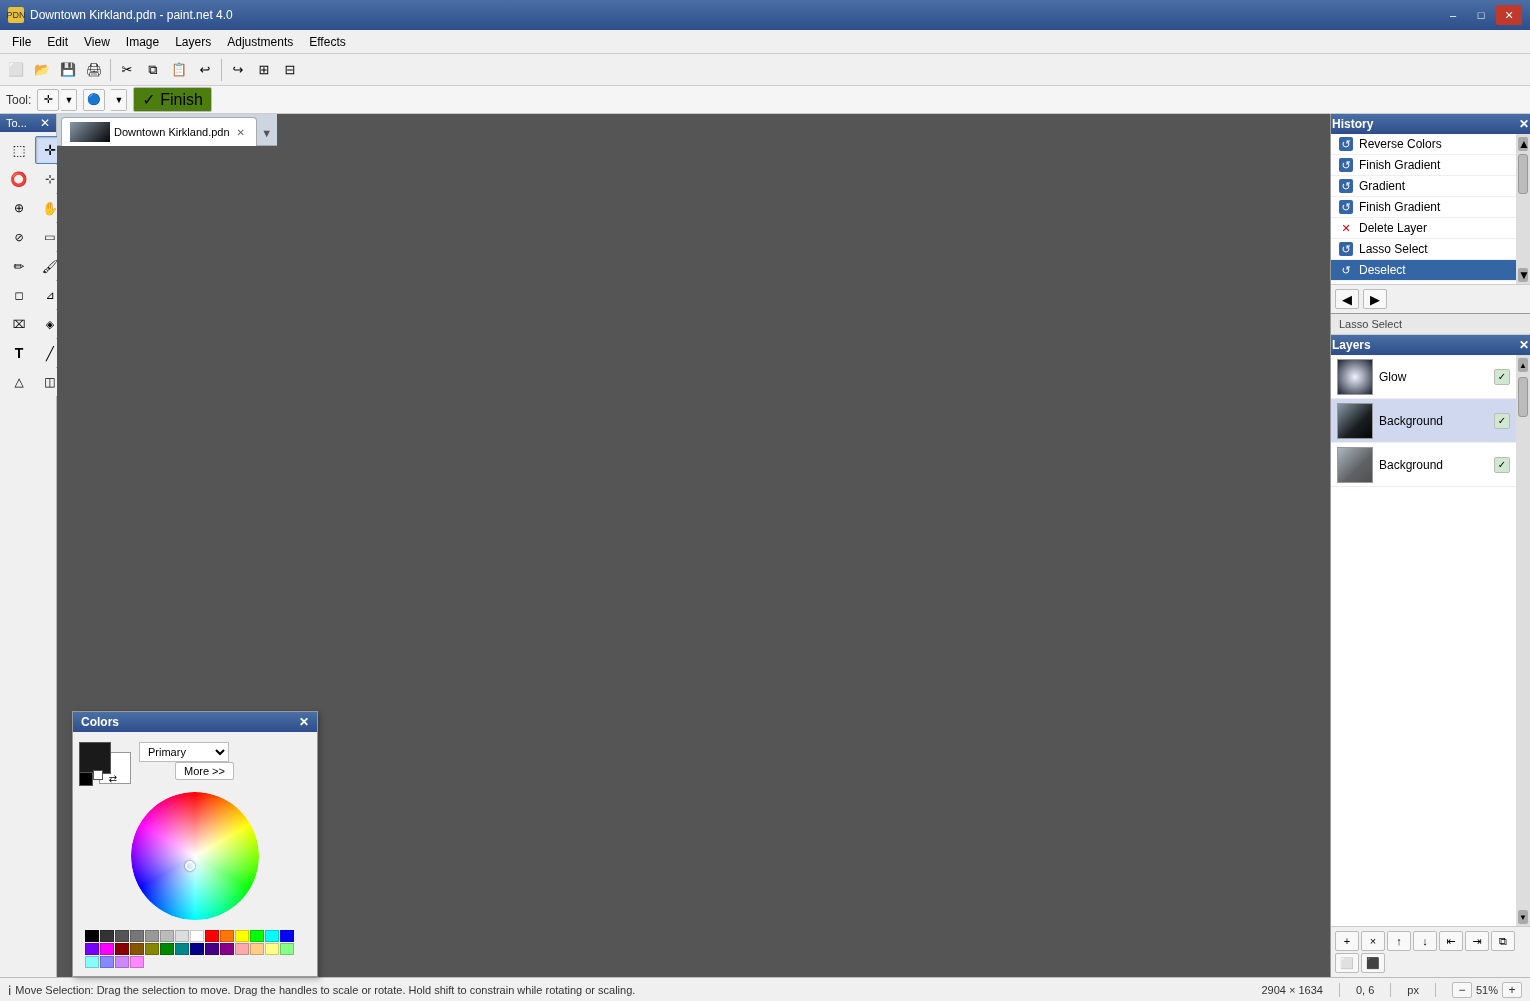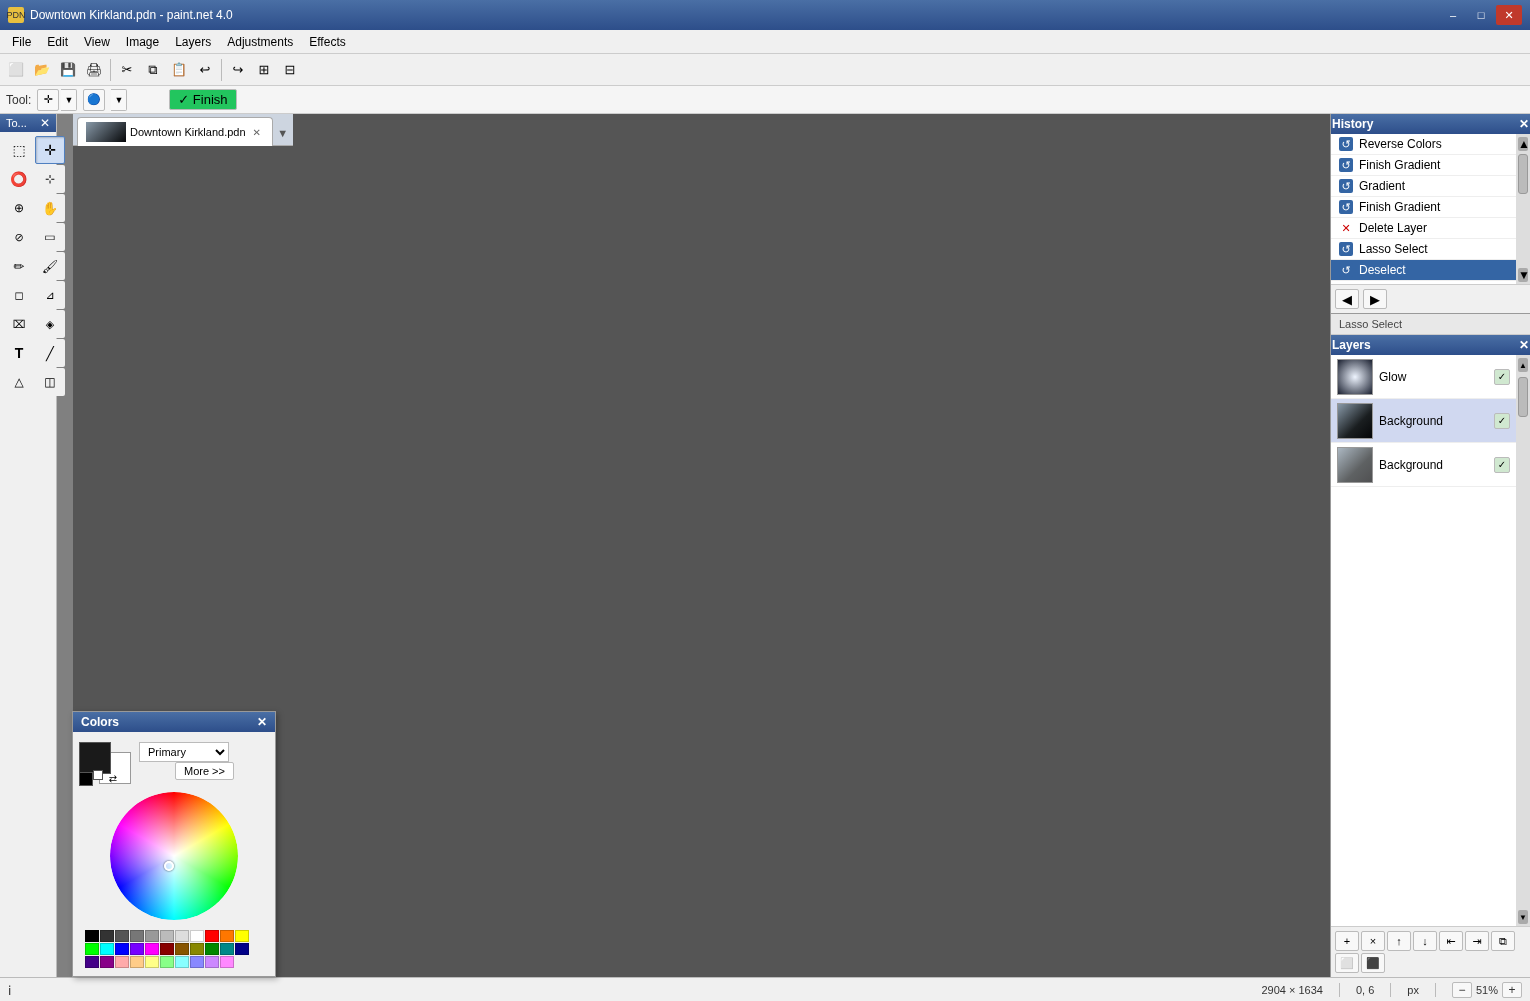--- a/index.html
+++ b/index.html
@@ -38,21 +38,21 @@
     .tb-sep { width: 1px; height: 22px; background: #bbb; margin: 0 2px; }
 
     
     #tool-options {
       display: flex; align-items: center; gap: 6px;
       background: #f5f5f5;
       height: 28px; padding: 0 6px;
       border-bottom: 1px solid #ccc;
     }
     #tool-options label { font-size: 12px; color: #333; }
-    .finish-btn { padding: 2px 8px; background: #22c55e; border: 1px solid #bbb; border-radius: 2px; cursor: pointer; font-size: 13px; display: flex; align-items: center; gap: 4px; margin-left: 36px; }
+    .finish-btn { padding: 2px 8px; background: #4d7c0f; border: 1px solid #bbb; border-radius: 2px; cursor: pointer; font-size: 16px; display: flex; align-items: center; gap: 4px; }
 
     
     #main-area {
       display: flex; height: calc(1001px - 30px - 24px - 32px - 28px - 24px);
       background: #808080;
     }
 
     
     #tools-panel {
       width: 57px; background: #f0f0f0;
@@ -154,21 +154,21 @@
       background: radial-gradient(ellipse at center, rgba(200,220,255,0.3) 0%, #1a2030 100%);
     }
     .layer-name { flex: 1; font-size: 12px; }
     .layer-eye { width: 16px; height: 16px; display: flex; align-items: center; justify-content: center; cursor: pointer; border: 1px solid #bbb; border-radius: 2px; background: white; font-size: 10px; }
     .layers-toolbar { display: flex; gap: 2px; padding: 4px; background: #f0f0f0; border-top: 1px solid #ccc; flex-wrap: wrap; }
     .layers-tb-btn { width: 24px; height: 20px; display: flex; align-items: center; justify-content: center; border: 1px solid #bbb; border-radius: 2px; cursor: pointer; background: #f8f8f8; font-size: 11px; }
 
     
     #colors-panel {
       position: absolute; bottom: 24px; left: 72px;
-      width: 204px; background: #f0f0f0;
+      width: 246px; background: #f0f0f0;
       border: 1px solid #999; box-shadow: 2px 2px 6px rgba(0,0,0,0.3);
     }
     #colors-panel-header {
       display: flex; align-items: center; justify-content: space-between;
       background: linear-gradient(to bottom, #4a6fa5, #2d4e8a);
       color: white; padding: 3px 8px; font-size: 12px; font-weight: bold;
     }
     .colors-controls { padding: 6px; display: flex; flex-direction: column; gap: 4px; }
     .colors-top { display: flex; align-items: center; gap: 8px; }
     .color-swatch-area { position: relative; width: 52px; height: 46px; }
@@ -298,21 +298,21 @@
       <div class="tool-btn" title="Color Picker" style="font-size:11px;">⊿</div>
       <div class="tool-btn" title="Clone Stamp" style="font-size:11px;">⌧</div>
       <div class="tool-btn" title="Recolor" style="font-size:11px;">◈</div>
       <div class="tool-btn" title="Text" style="font-weight:bold;">T</div>
       <div class="tool-btn" title="Line/Curve" style="font-size:13px;">╱</div>
       <div class="tool-btn" title="Shapes" style="font-size:12px;">△</div>
       <div class="tool-btn" title="Gradient" style="font-size:12px;">◫</div>
     </div>
   </div>
 
-  <div id="canvas-area" style="flex-direction:column;margin-left:16px;">
+  <div id="canvas-area" style="flex-direction:column;">
 
     <div id="tab-strip">
       <div class="canvas-tab active">
         <div class="canvas-tab-thumb">
           <div class="canvas-tab-img"></div>
         </div>
         <span>Downtown Kirkland.pdn</span>
         <div class="canvas-tab-close">✕</div>
       </div>
       <div class="tab-arrow">▼</div>
@@ -510,20 +510,21 @@
         <div class="palette-color" style="background: rgb(136, 136, 255);"></div>
         <div class="palette-color" style="background: rgb(204, 136, 255);"></div>
         <div class="palette-color" style="background: rgb(255, 136, 255);"></div>
       </div>
   </div>
 </div>
 
 <div id="status-bar">
   <div id="status-left">
     <span style="font-size:13px;">ℹ</span>
+    <span>Move Selection: Drag the selection to move. Drag the handles to scale or rotate. Hold shift to constrain while rotating or scaling.</span>
   </div>
   <div id="status-right">
     <span>2904 × 1634</span>
     <div class="status-sep"></div>
     <span>0, 6</span>
     <div class="status-sep"></div>
     <span>px</span>
     <div class="status-sep"></div>
     <div class="zoom-controls">
       <div class="zoom-btn">−</div>

